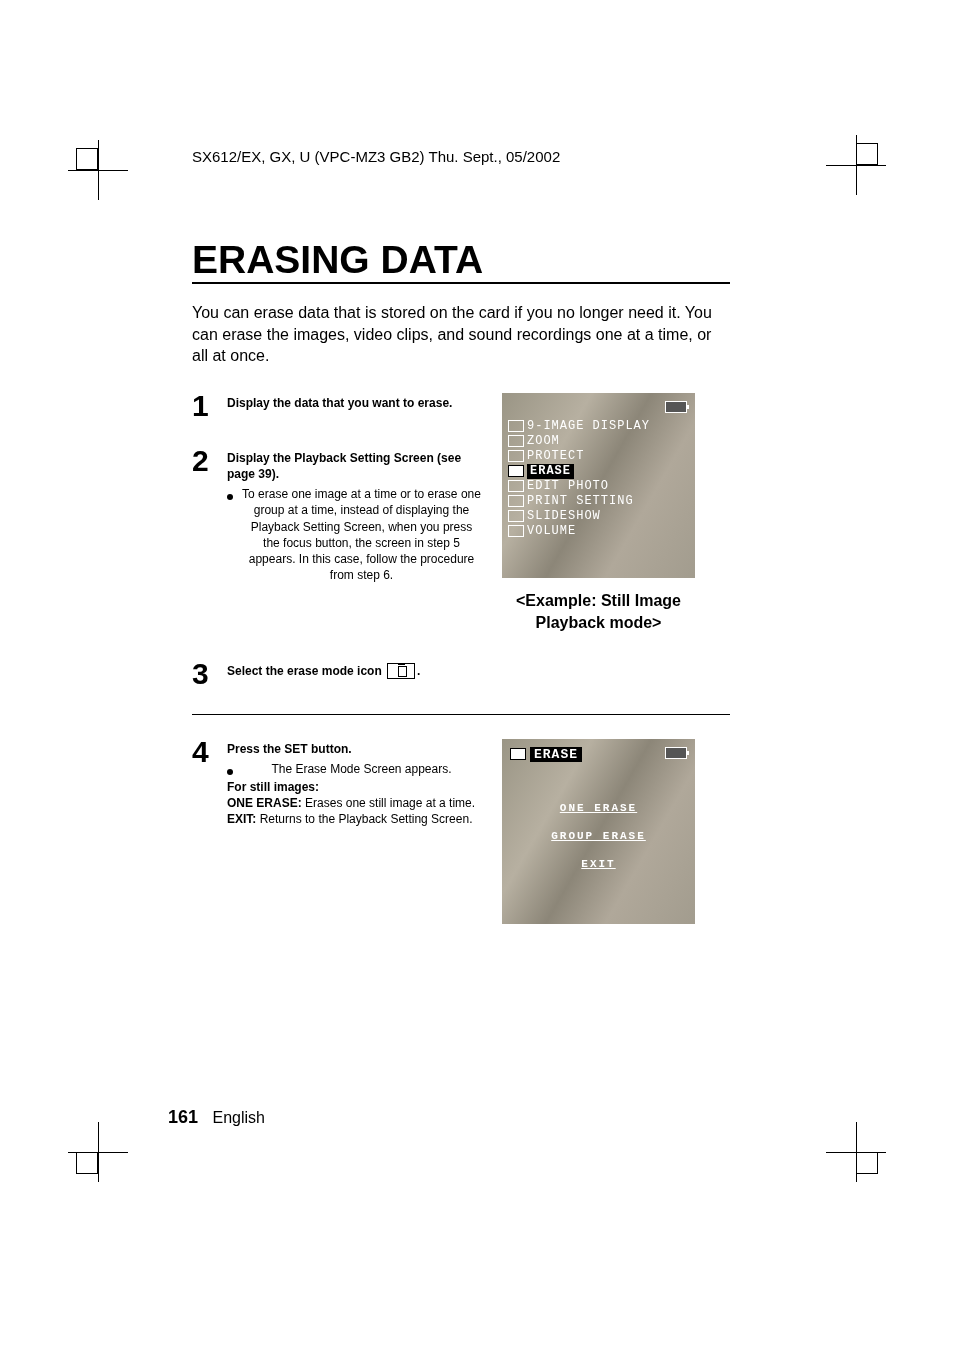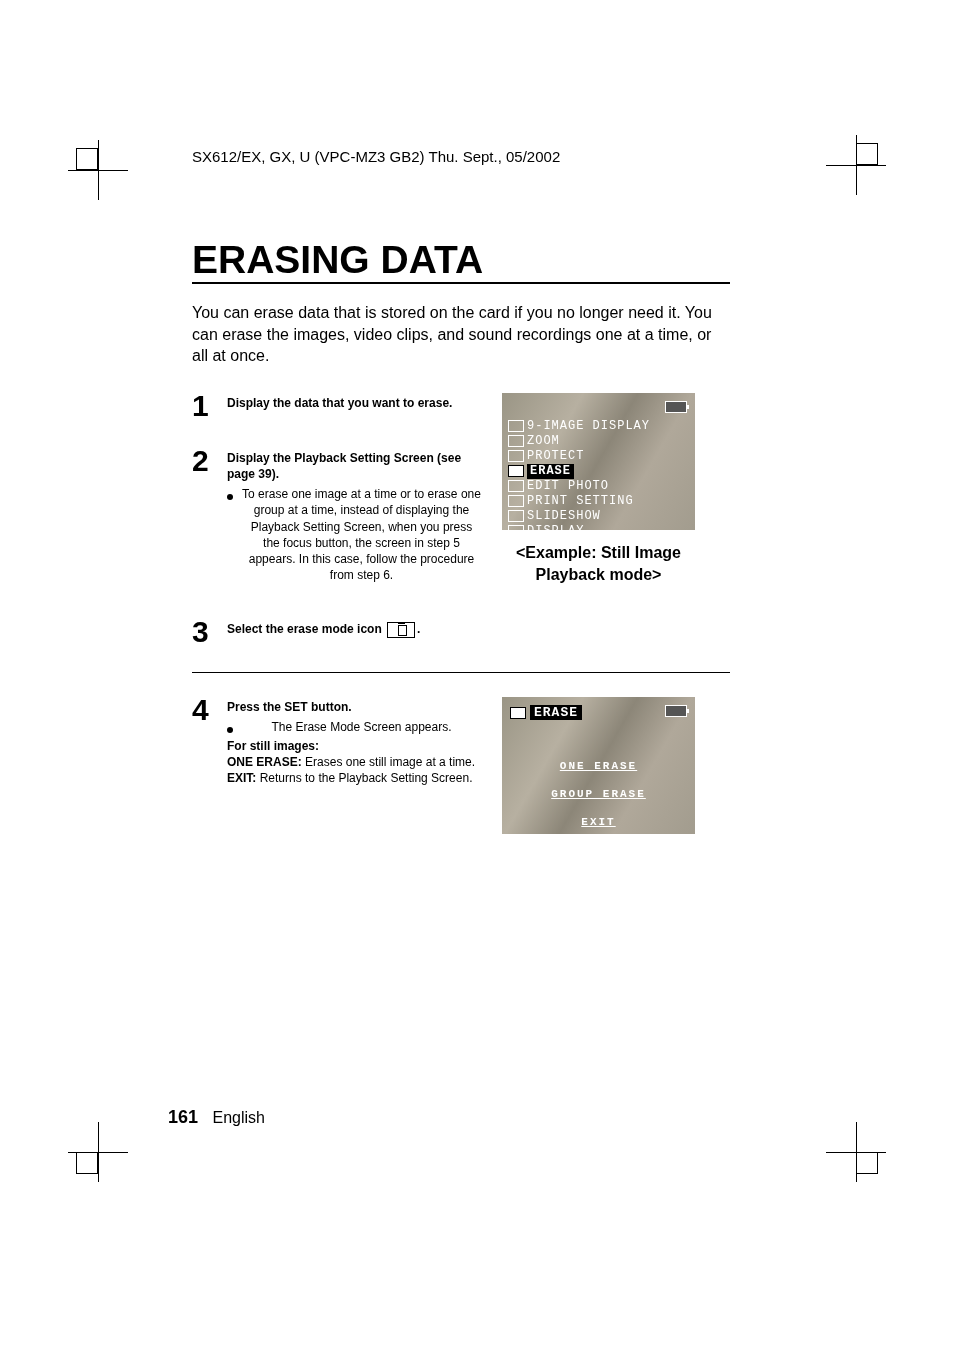--- a/index.html
+++ b/index.html
@@ -108,21 +108,21 @@
   }
   .left-col { width: 290px; }
   .step-row { display: flex; gap: 20px; align-items: flex-start; }
   .rule {
     border: 0;
     border-top: 1px solid #000;
     margin: 24px 0 20px 0;
   }
   .screen {
     width: 193px;
-    height: 137px;
+    height: 185px;
     background: linear-gradient(120deg, #9a9585 0%, #b7b0a1 30%, #8c8678 50%, #b0a89a 70%, #a29c8e 100%);
     position: relative;
     flex-shrink: 0;
     margin-top: 4px;
   }
   .screen .battery {
     position: absolute;
     top: 8px;
     right: 8px;
     width: 22px;
@@ -327,21 +327,21 @@
           <div class="row">
               <span class="ic"></span>
               <span class="txt">PRINT SETTING</span>
             </div>
           <div class="row">
               <span class="ic"></span>
               <span class="txt">SLIDESHOW</span>
             </div>
           <div class="row">
               <span class="ic"></span>
-              <span class="txt">DISPLAY</span>
+              <span class="txt">VOLUME</span>
             </div>
         </div>
       </div>
       <div class="caption">&lt;Example: Still Image Playback mode&gt;</div>
     </div>
   </div>
 
   <div class="step-block" style="margin-top:22px;">
     <div class="step-num">3</div>
     <div class="step-body">

